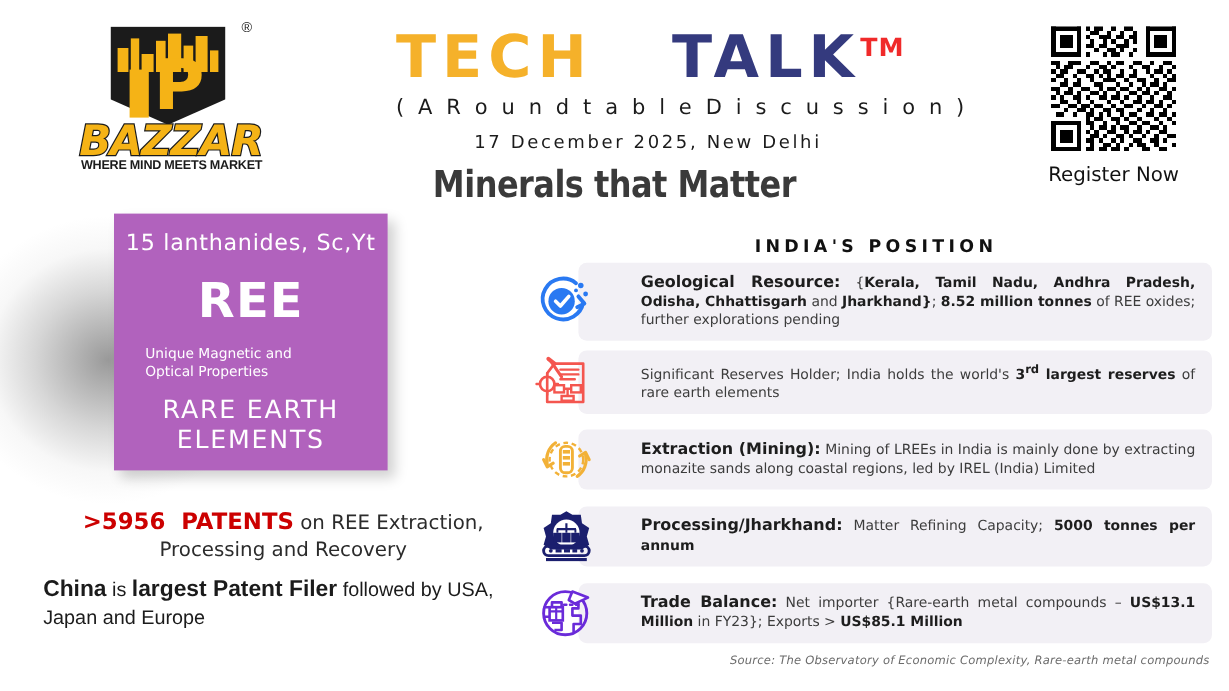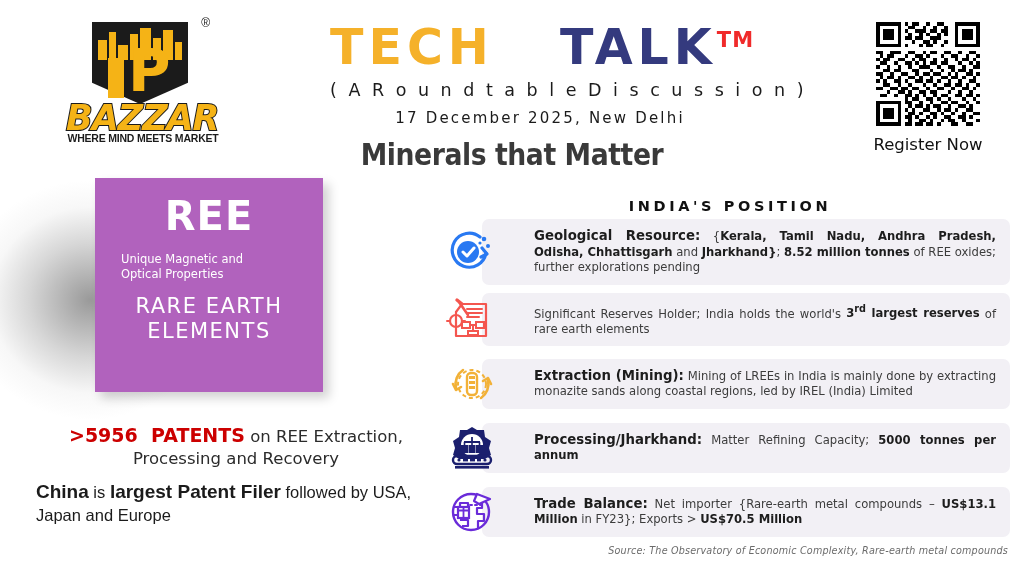--- a/index.html
+++ b/index.html
@@ -383,20 +383,21 @@
           <rect x="21" y="28" width="2" height="1"></rect>
           <rect x="25" y="28" width="2" height="1"></rect>
       </g>
     </svg>
     <div class="qr-label">Register Now</div>
   </div>
 
   <div class="main-title">Minerals that Matter</div>
 
   <div class="ree-card">
+    <div class="ree-top">15 lanthanides, Sc,Yt</div>
     <div class="ree-big">REE</div>
     <div class="ree-props">
       <div>Unique Magnetic and</div>
       <div>Optical Properties</div>
     </div>
     <div class="ree-bottom">
       <div>RARE EARTH</div>
       <div>ELEMENTS</div>
     </div>
   </div>
@@ -490,19 +491,19 @@
             <path d="M7 20 H14 V16 H22 V23 H13 V28 H8" fill="none" stroke="#6a2bd9" stroke-width="2.2" stroke-linejoin="round"></path>
             <path d="M30 9 V15 H36 V21 H31 V27 H38 V34 H32 V41" fill="none" stroke="#6a2bd9" stroke-width="2.2" stroke-linejoin="round"></path>
             <path d="M14 33 H22 V39 H16" fill="none" stroke="#6a2bd9" stroke-width="2.2" stroke-linejoin="round"></path>
             <rect x="12" y="20" width="11" height="11" fill="#fff" stroke="#6a2bd9" stroke-width="2.2"></rect>
             <path d="M12 23.5 H23 M17.5 20 V31" stroke="#6a2bd9" stroke-width="1.8"></path>
             <path d="M31 7 L44 12 L33 17 L28 14 Z" fill="#fff" stroke="#6a2bd9" stroke-width="2.2" stroke-linejoin="round"></path>
             <path d="M24 18 h2 m3 0 h2 m3 0 h2" stroke="#6a2bd9" stroke-width="2" stroke-linecap="round"></path>
           </svg>
         </div>
         <div class="row-body">
-          <div class="row-text"><span class="lead">Trade Balance:</span><span> Net importer {Rare-earth metal compounds – </span><b>US$13.1 Million</b><span> in FY23}; Exports &gt; </span><b>US$70.5 Million</b></div>
+          <div class="row-text"><span class="lead">Trade Balance:</span><span> Net importer {Rare-earth metal compounds – </span><b>US$13.1 Million</b><span> in FY23}; Exports &gt; </span><b>US$85.1 Million</b></div>
         </div>
       </div>
     </div>
 
   <div class="source-note">Source: The Observatory of Economic Complexity, Rare-earth metal compounds</div>
 </div>
 
 </body></html>

